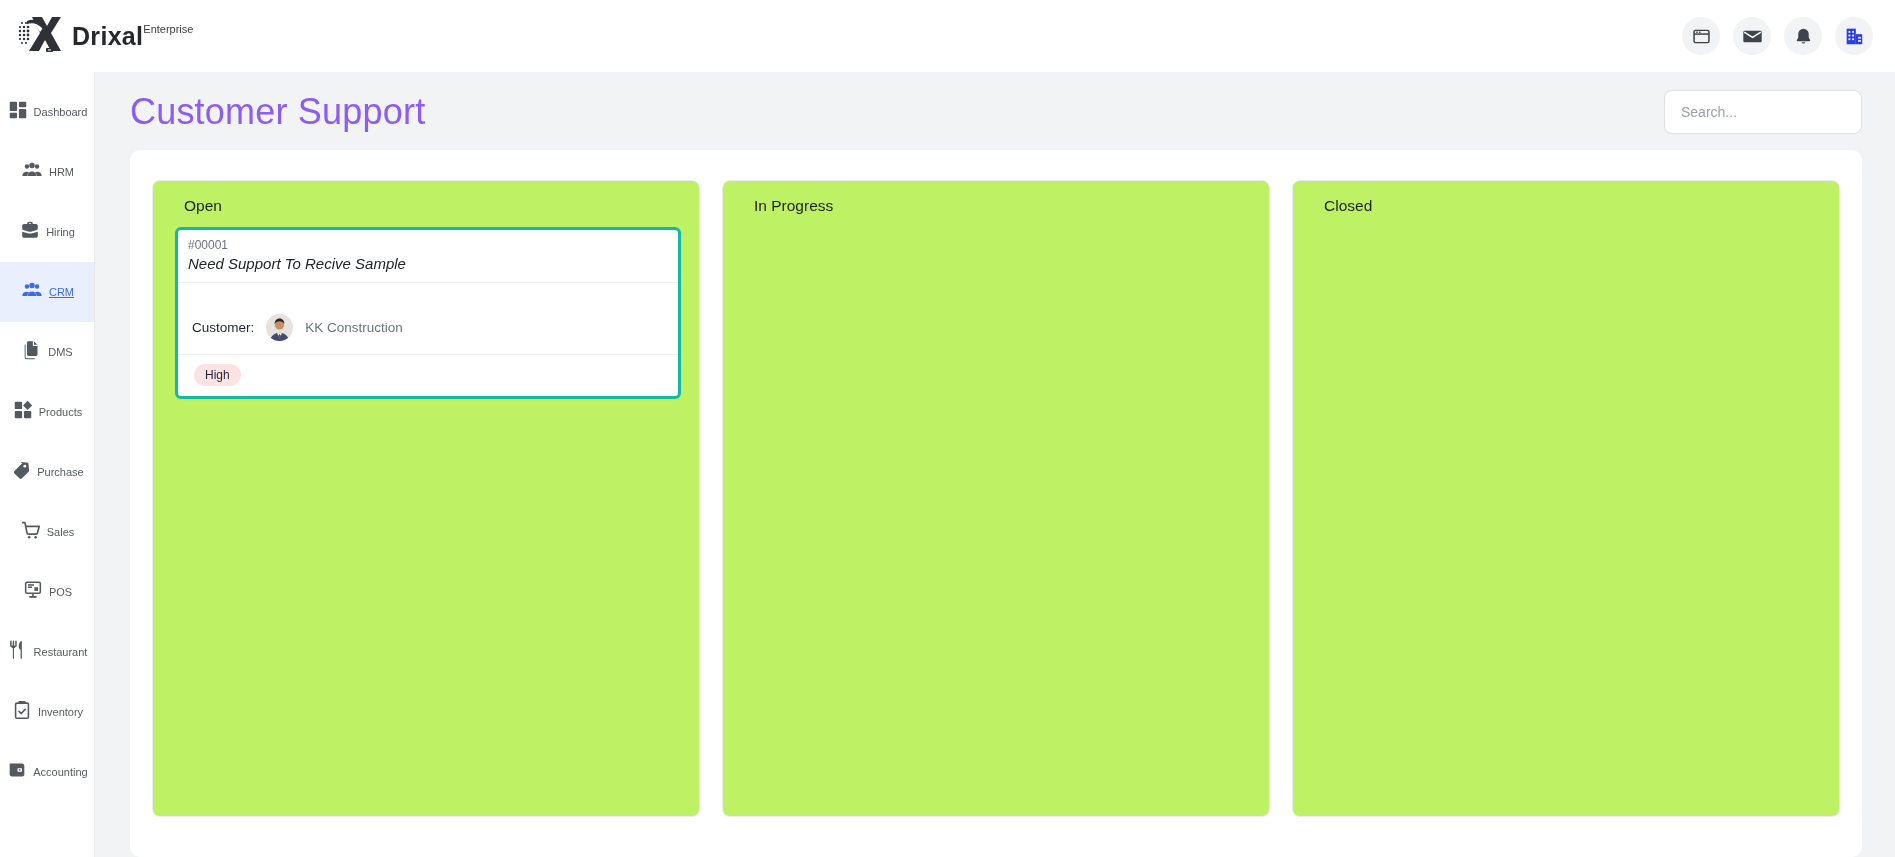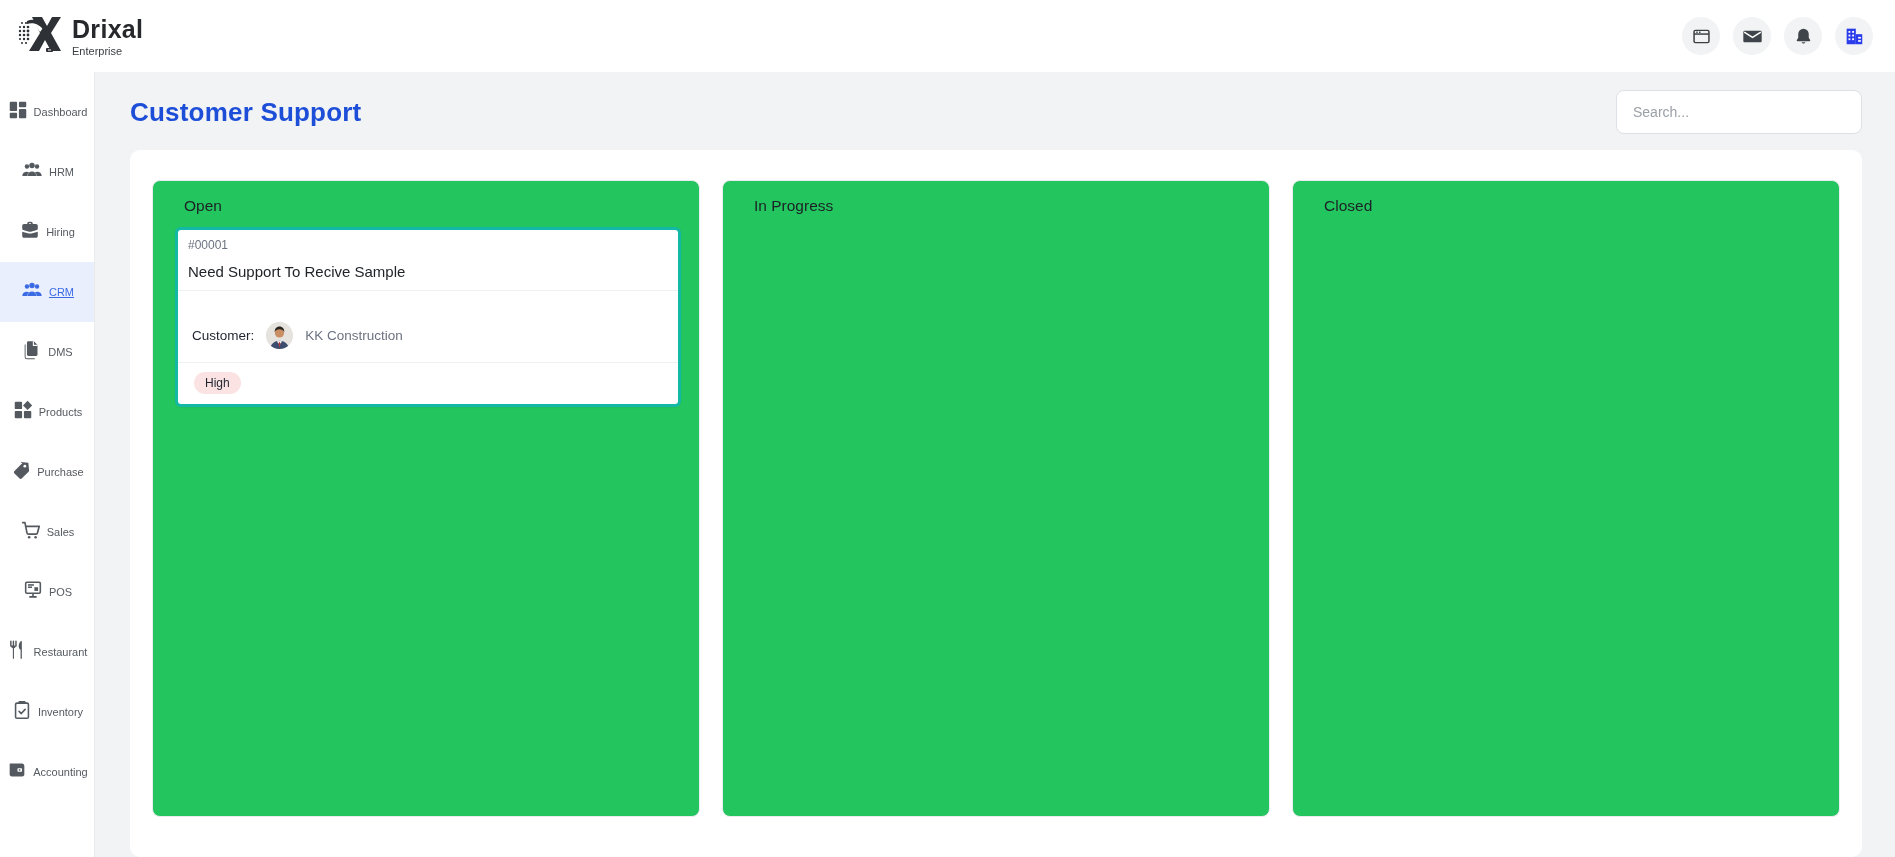--- a/index.html
+++ b/index.html
@@ -7,21 +7,21 @@
   body {
     font-family:"Liberation Sans","DejaVu Sans",sans-serif;
     background:#f2f3f5; color:#212529;
   }
   
   .topbar {
     height:72px; background:#ffffff; display:flex; align-items:center;
     justify-content:space-between; padding:0 22px 0 16px;
   }
   .brand { display:flex; align-items:center; gap:10px; cursor:pointer; }
-  .brand-text { display:flex; flex-direction:column; }
+  .brand-text { display:flex; flex-direction:row; }
   .brand-name { font-size:25px; font-weight:700; color:#26282b; letter-spacing:.3px; }
   .brand-sub { font-size:11px; color:#3c4043; margin-top:1px; }
   .top-actions { display:flex; align-items:center; gap:13px; }
   .icon-btn {
     width:38px; height:38px; border-radius:50%; background:#f1f3f4; border:none;
     display:flex; align-items:center; justify-content:center; cursor:pointer;
   }
   .icon-btn svg { display:block; }
   
   .layout { display:flex; height:785px; }
@@ -35,45 +35,45 @@
   }
   .side-item .side-label { font-size:11px; color:#555a60; }
   .side-item.active { background:#e9effc; color:#3b6be4; }
   .side-item.active .side-label { color:#3b6be4;text-decoration:underline; }
   
   .main { flex:1; display:flex; flex-direction:column; padding:0 33px 0 35px; }
   .page-head {
     display:flex; align-items:center; justify-content:space-between;
     margin-top:16px; height:48px;
   }
-  .page-title { font-size:26px; font-weight:700; color:#1d4ed8; letter-spacing:.2px; }
+  .page-title { font-size:36px; font-weight:400; color:#8b5cf6; letter-spacing:.2px; }
   .search-input {
-    width:246px; height:44px; border:1px solid #dde0e4; border-radius:8px;
+    width:198px; height:44px; border:1px solid #dde0e4; border-radius:8px;
     background:#fff; padding:0 16px; font-size:14px; color:#333;
     font-family:inherit; outline:none;
   }
   .search-input::placeholder { color:#9aa0a6; }
   
   .board {
     background:#ffffff; border-radius:10px; margin-top:14px; flex:1;
     padding:30px 22px 20px 22px; display:flex; gap:22px;
   }
   .kanban-col {
-    flex:1; background:#22c55e; border:1px solid #eaecf0; border-radius:8px;
+    flex:1; background:#bef264; border:1px solid #eaecf0; border-radius:8px;
     height:637px; padding:10px 18px 0 22px;
   }
   .col-title { font-size:15.5px; color:#1d2126; margin:6px 0 12px 9px; font-weight:400; }
   
   .ticket {
     background:#ffffff; border:3px solid #14b8a6; border-radius:6px;
     box-shadow:0 1px 2px rgba(20,30,50,.04); cursor:pointer;
   }
   .ticket-head { padding:8px 10px 10px 10px; border-bottom:1px solid #f0f1f3; }
   .ticket-id { font-size:12px; color:#6b7280; }
-  .ticket-title { font-size:15px; color:#212529; margin-top:11px; }
+  .ticket-title { font-size:15px; color:#212529; margin-top:3px;font-style:italic; }
   .ticket-body { padding:15px 14px 13px 14px; border-bottom:1px solid #f0f1f3; }
   .ticket-desc { font-size:13px; color:#4b5563; }
   .customer-row { display:flex; align-items:center; margin-top:16px; gap:12px; }
   .customer-label { font-size:13.5px; color:#1f2430; }
   .avatar {
     width:27px; height:27px; border-radius:50%; overflow:hidden; flex-shrink:0;
     background:#e8e6e2;
   }
   .customer-name { font-size:13.5px; color:#6b7280; }
   .ticket-foot { padding:9px 16px 10px 16px; }

